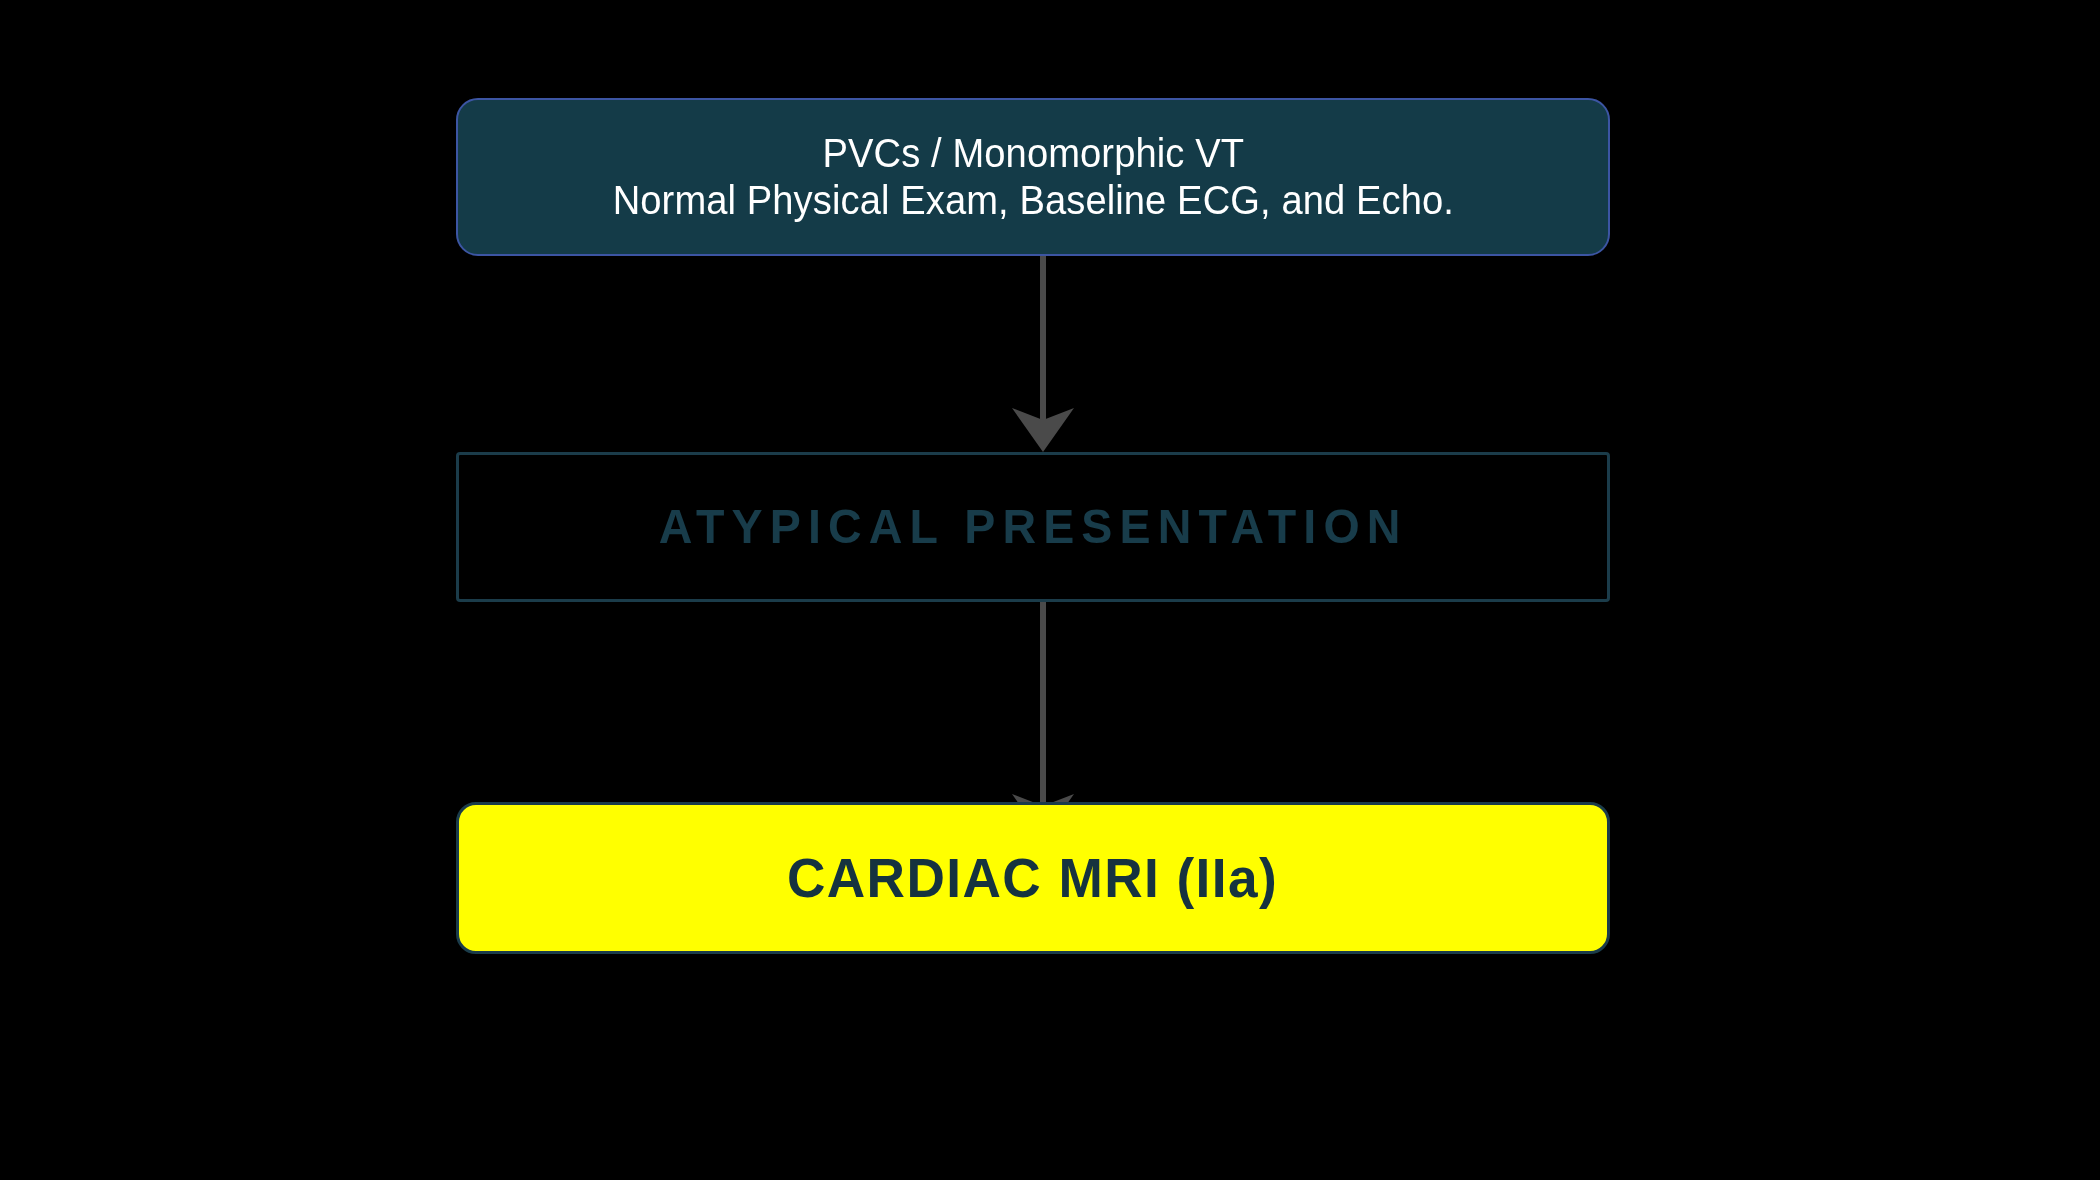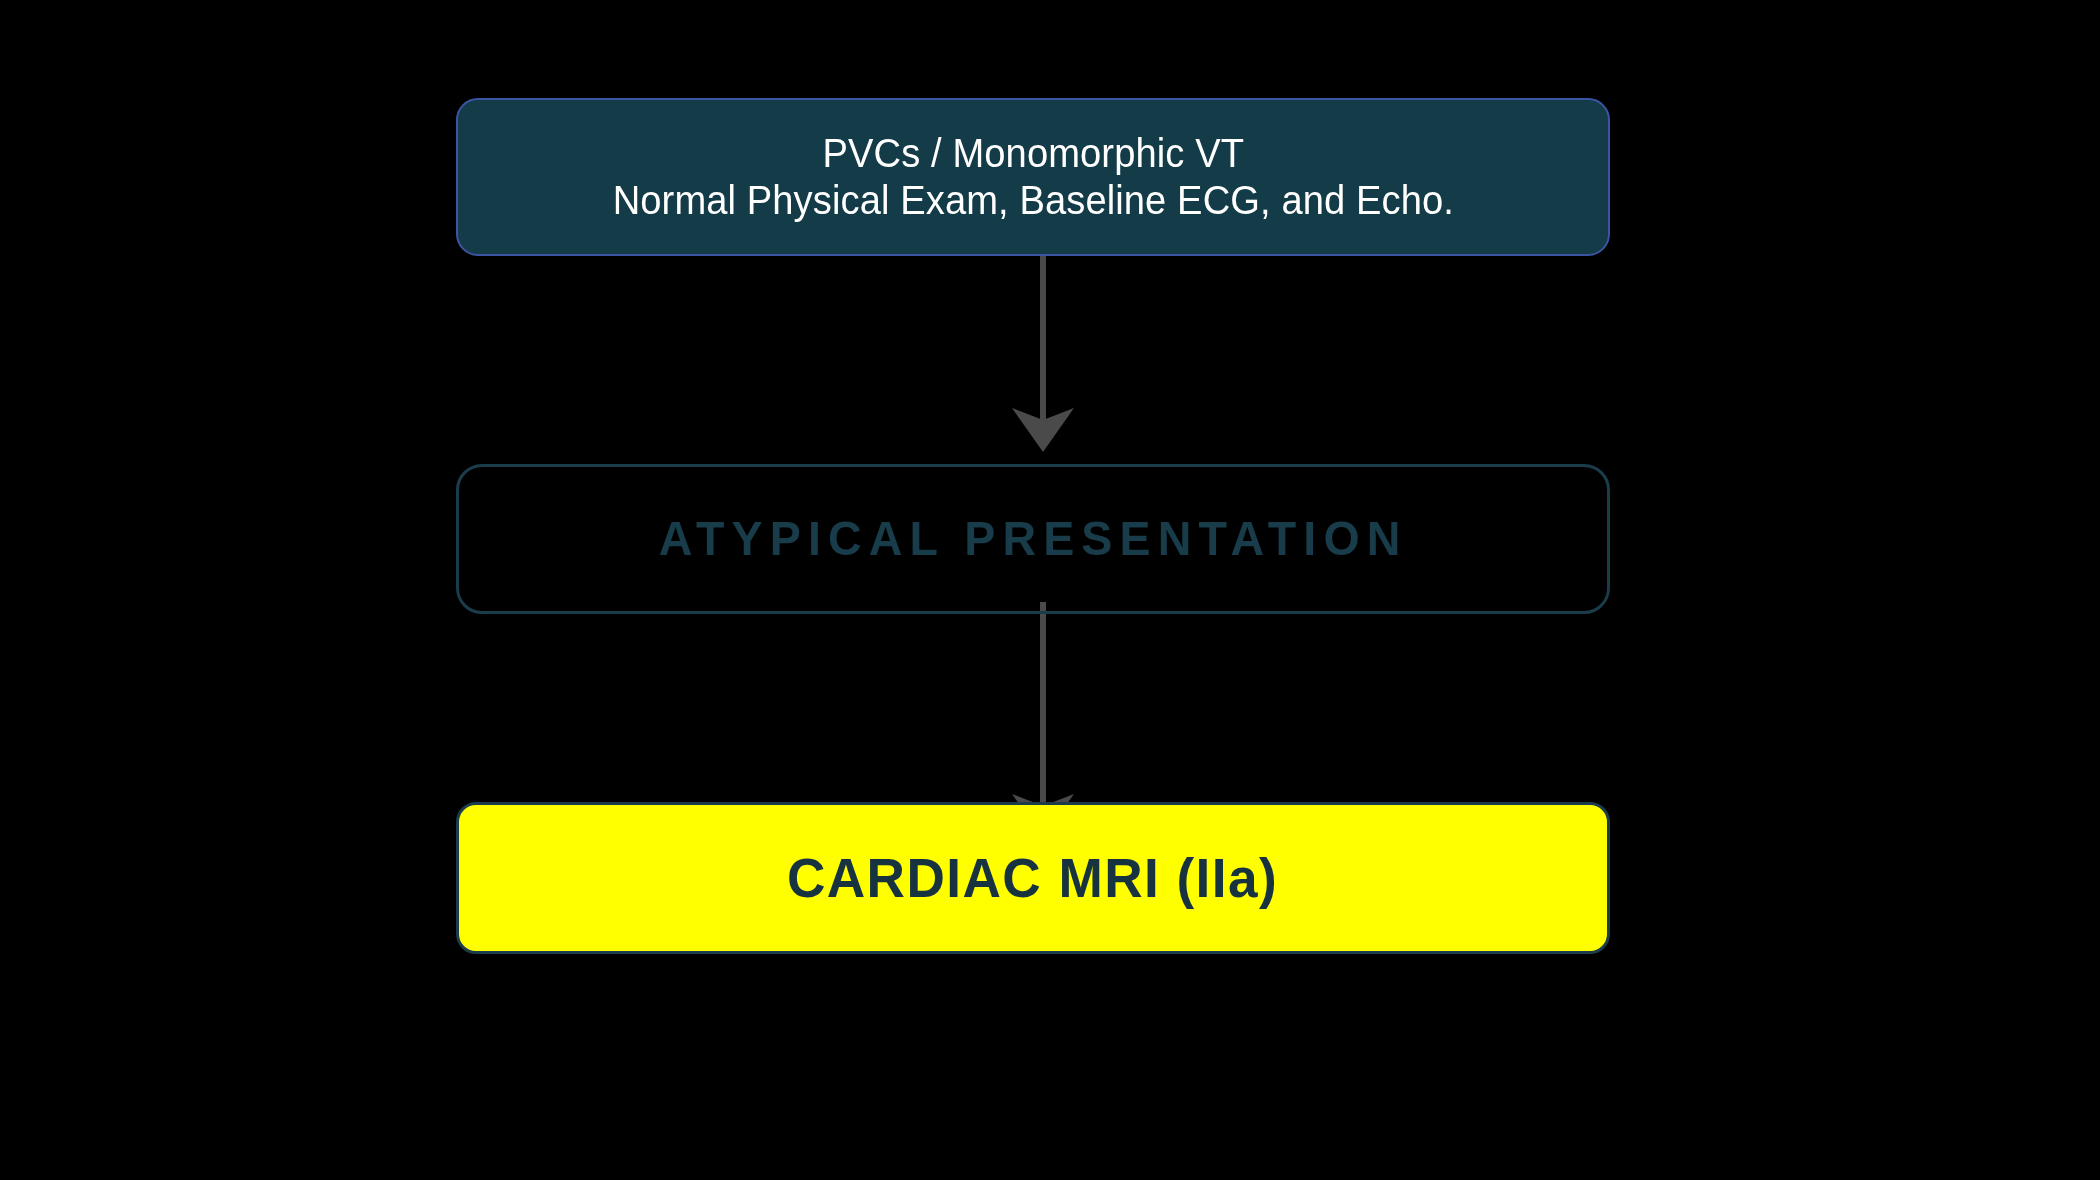--- a/index.html
+++ b/index.html
@@ -49,25 +49,25 @@
     font-size: 41px;
     font-weight: 400;
     line-height: 1.15;
     letter-spacing: 0.1px;
     transform: scaleX(0.93);
     white-space: pre-line;
   }
 
   
   .node--stage {
-    top: 464px;
+    top: 452px;
     height: 150px;
     background: transparent;
     border: 3px solid #1b3c4a;
-    border-radius: 26px;
+    border-radius: 4px;
   }
   .node--stage .node-label {
     color: #183c4a;
     font-size: 49px;
     font-weight: 700;
     letter-spacing: 7.5px;
     line-height: 1.1;
     transform: scaleX(0.95);
     white-space: pre-line;
   }

